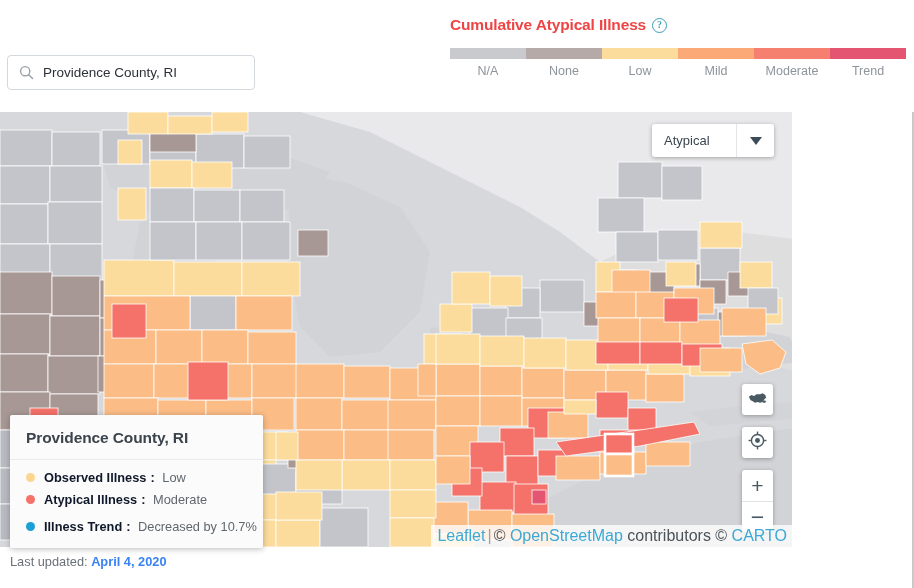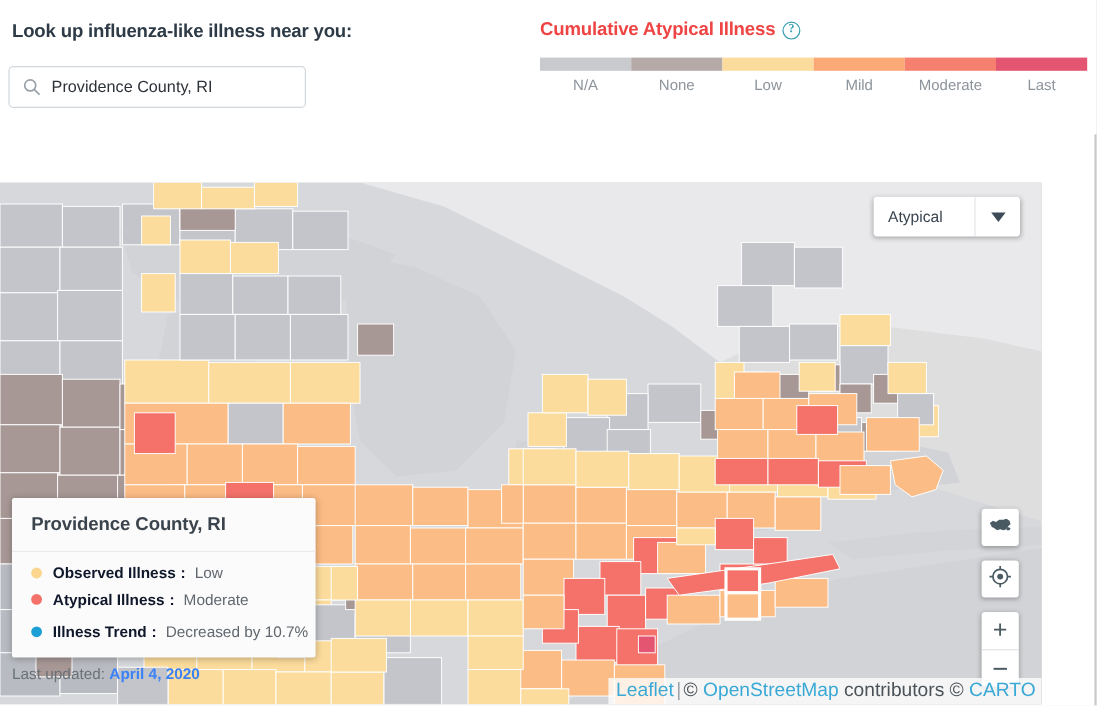--- a/index.html
+++ b/index.html
@@ -78,24 +78,23 @@
     display: flex; width: 456px; margin-top: 5px;
   }
   .legend-labels .lbl {
     flex: 1 1 0; text-align: center;
     font-size: 12.5px; color: #8d949b;
   }
 
   
   .map-wrap {
     position: absolute; left: 0; top: 112px;
-    width: 868px; height: 435px;
+    width: 792px; height: 435px;
     overflow: hidden;
     background: #e4e4e6;
-    margin-top: 40px;
   }
   .map-canvas { position: absolute; inset: 0; }
   .map-canvas svg { display: block; width: 908px; height: 435px; }
 
   
   .layer-select {
     position: absolute; right: 18px; top: 12px;
     width: 122px; height: 33px;
     background: #fff; border-radius: 3px;
     box-shadow: 0 1px 4px rgba(0,0,0,0.30);
@@ -189,21 +188,20 @@
   }
   .footer b { color: #3b82f6; font-weight: bold; }
 </style>
 </head>
 <body>
 
 <div class="page">
 
   <div class="topbar">
 
-    <div class="lookup-title">Look up influenza-like illness near you:</div>
 
     <div class="search-box">
       <span class="search-icon">
         <svg width="15" height="15" viewBox="0 0 16 16">
           <circle cx="6.6" cy="6.6" r="4.9" fill="none" stroke="#98a0a8" stroke-width="1.5"></circle>
           <line x1="10.3" y1="10.3" x2="14.4" y2="14.4" stroke="#98a0a8" stroke-width="1.5" stroke-linecap="round"></line>
         </svg>
       </span>
       <span class="search-value" title="Search for a county or state">Providence County, RI</span>
     </div>
@@ -220,21 +218,21 @@
         <div class="seg" style="background: rgb(250, 169, 119);"></div>
         <div class="seg" style="background: rgb(245, 128, 111);"></div>
         <div class="seg" style="background: rgb(227, 85, 112);"></div>
       </div>
       <div class="legend-labels">
         <div class="lbl">N/A</div>
         <div class="lbl">None</div>
         <div class="lbl">Low</div>
         <div class="lbl">Mild</div>
         <div class="lbl">Moderate</div>
-        <div class="lbl">Last</div>
+        <div class="lbl">Trend</div>
       </div>
     </div>
   </div>
 
   <div class="map-wrap">
 
     <div class="map-canvas">
       <svg viewBox="0 0 908 435" preserveAspectRatio="none" aria-hidden="true">
         <defs>
           <clipPath id="mapclip">

